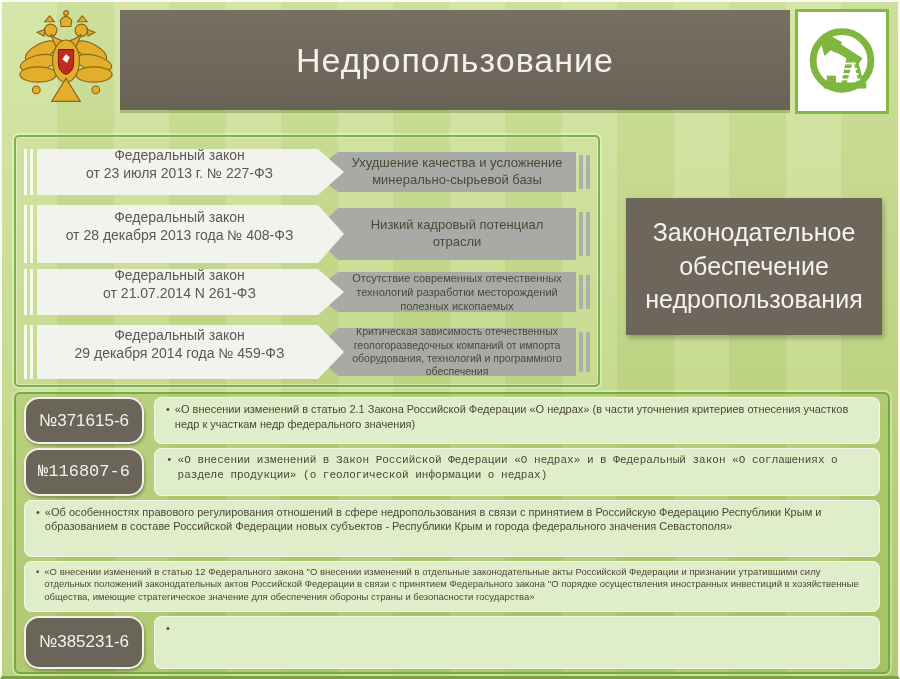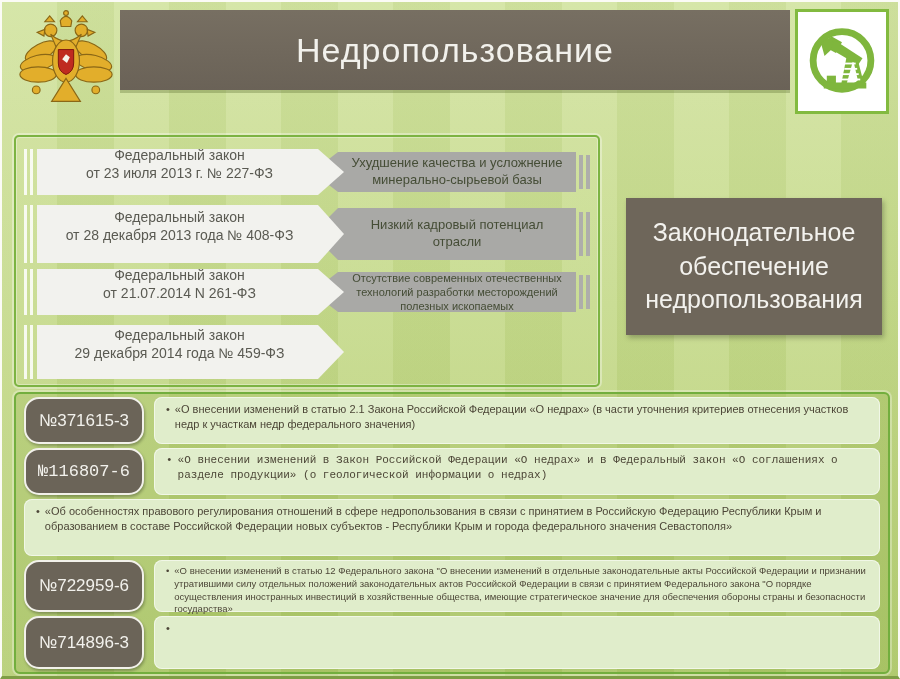--- a/index.html
+++ b/index.html
@@ -9,21 +9,21 @@
     background:linear-gradient(180deg,#d3e4a2 0%,#c6da8c 45%,#b5ce74 100%);
     border:2px solid #fbfbf6;border-bottom:3px solid #7e9d45;overflow:hidden;
   }
   .bg-pattern{
     position:absolute;inset:0;pointer-events:none;
     background:repeating-linear-gradient(90deg,rgba(255,255,255,.08) 0 55px,rgba(90,125,30,.05) 55px 112px);
   }
   
   .coat{position:absolute;left:16px;top:2px;width:96px;height:118px;}
   .header-bar{
-    position:absolute;left:118px;top:8px;width:670px;height:80px;
+    position:absolute;left:118px;top:8px;width:670px;height:100px;
     background:linear-gradient(180deg,#776f62,#6a6257);
     display:flex;align-items:center;justify-content:center;
     box-shadow:0 3px 0 rgba(80,100,35,.30);
   }
   .header-title{color:#f2f1ec;font-size:34px;letter-spacing:1px;font-weight:400;}
   .icon-box{
     position:absolute;left:793px;top:7px;width:94px;height:105px;background:#ffffff;
     border:3px solid #82ba3f;box-sizing:border-box;display:flex;align-items:center;justify-content:center;
   }
   
@@ -174,37 +174,41 @@
         <div class="tail"></div>
       </div>
       <div class="arrow-white">
         <div class="tail"></div>
         <div class="aw-body">Федеральный закон
 от 21.07.2014  N 261-ФЗ</div>
       </div>
     </div>
 
     <div class="law-row" style="top:188px;height:54px;">
+      <div class="arrow-gray">
+        <div class="ag-body fs10">Критическая зависимость отечественных геологоразведочных компаний от импорта оборудования, технологий и программного обеспечения</div>
+        <div class="tail"></div>
+      </div>
       <div class="arrow-white">
         <div class="tail"></div>
         <div class="aw-body">Федеральный закон
 29 декабря 2014 года № 459-ФЗ</div>
       </div>
     </div>
 
   </div>
 
   <div class="side-label">
     <span>Законодательное обеспечение недропользования</span>
   </div>
 
   <div class="bottom-panel">
 
     <div class="bill-row" style="height:48px;">
-      <div class="bill-badge">№371615-3</div>
+      <div class="bill-badge">№371615-6</div>
       <div class="bill-text">
         <span class="bullet">•</span>
         <span>«О внесении  изменений  в статью 2.1 Закона Российской Федерации  «О недрах» (в части уточнения  критериев отнесения участков недр к участкам недр  федерального  значения)</span>
       </div>
     </div>
 
     <div class="bill-row" style="height:48px;font-family:Liberation Mono, monospace;">
       <div class="bill-badge">№116807-6</div>
       <div class="bill-text">
         <span class="bullet">•</span>
@@ -213,28 +217,27 @@
     </div>
 
     <div class="bill-row" style="height:58px;">
       <div class="bill-text">
         <span class="bullet">•</span>
         <span>«Об особенностях правового  регулирования  отношений  в сфере недропользования  в связи  с принятием в Российскую Федерацию  Республики Крым и образованием  в составе Российской Федерации  новых  субъектов - Республики Крым и города федерального  значения  Севастополя»</span>
       </div>
     </div>
 
     <div class="bill-row" style="height:52px;">
-      <div class="bill-badge">№722959-6</div>
       <div class="bill-text bt-small">
         <span class="bullet">•</span>
         <span>«О внесении изменений в статью 12 Федерального закона "О внесении изменений в отдельные законодательные акты Российской Федерации и признании утратившими силу отдельных положений законодательных актов Российской Федерации в связи с принятием Федерального закона "О порядке осуществления иностранных инвестиций в хозяйственные общества, имеющие стратегическое значение для обеспечения обороны страны и безопасности государства»</span>
       </div>
     </div>
 
     <div class="bill-row" style="height:54px;">
-      <div class="bill-badge">№714896-3</div>
+      <div class="bill-badge">№385231-6</div>
       <div class="bill-text">
         <span class="bullet">•</span>
       </div>
     </div>
 
   </div>
 </div>
 
 </body></html>

